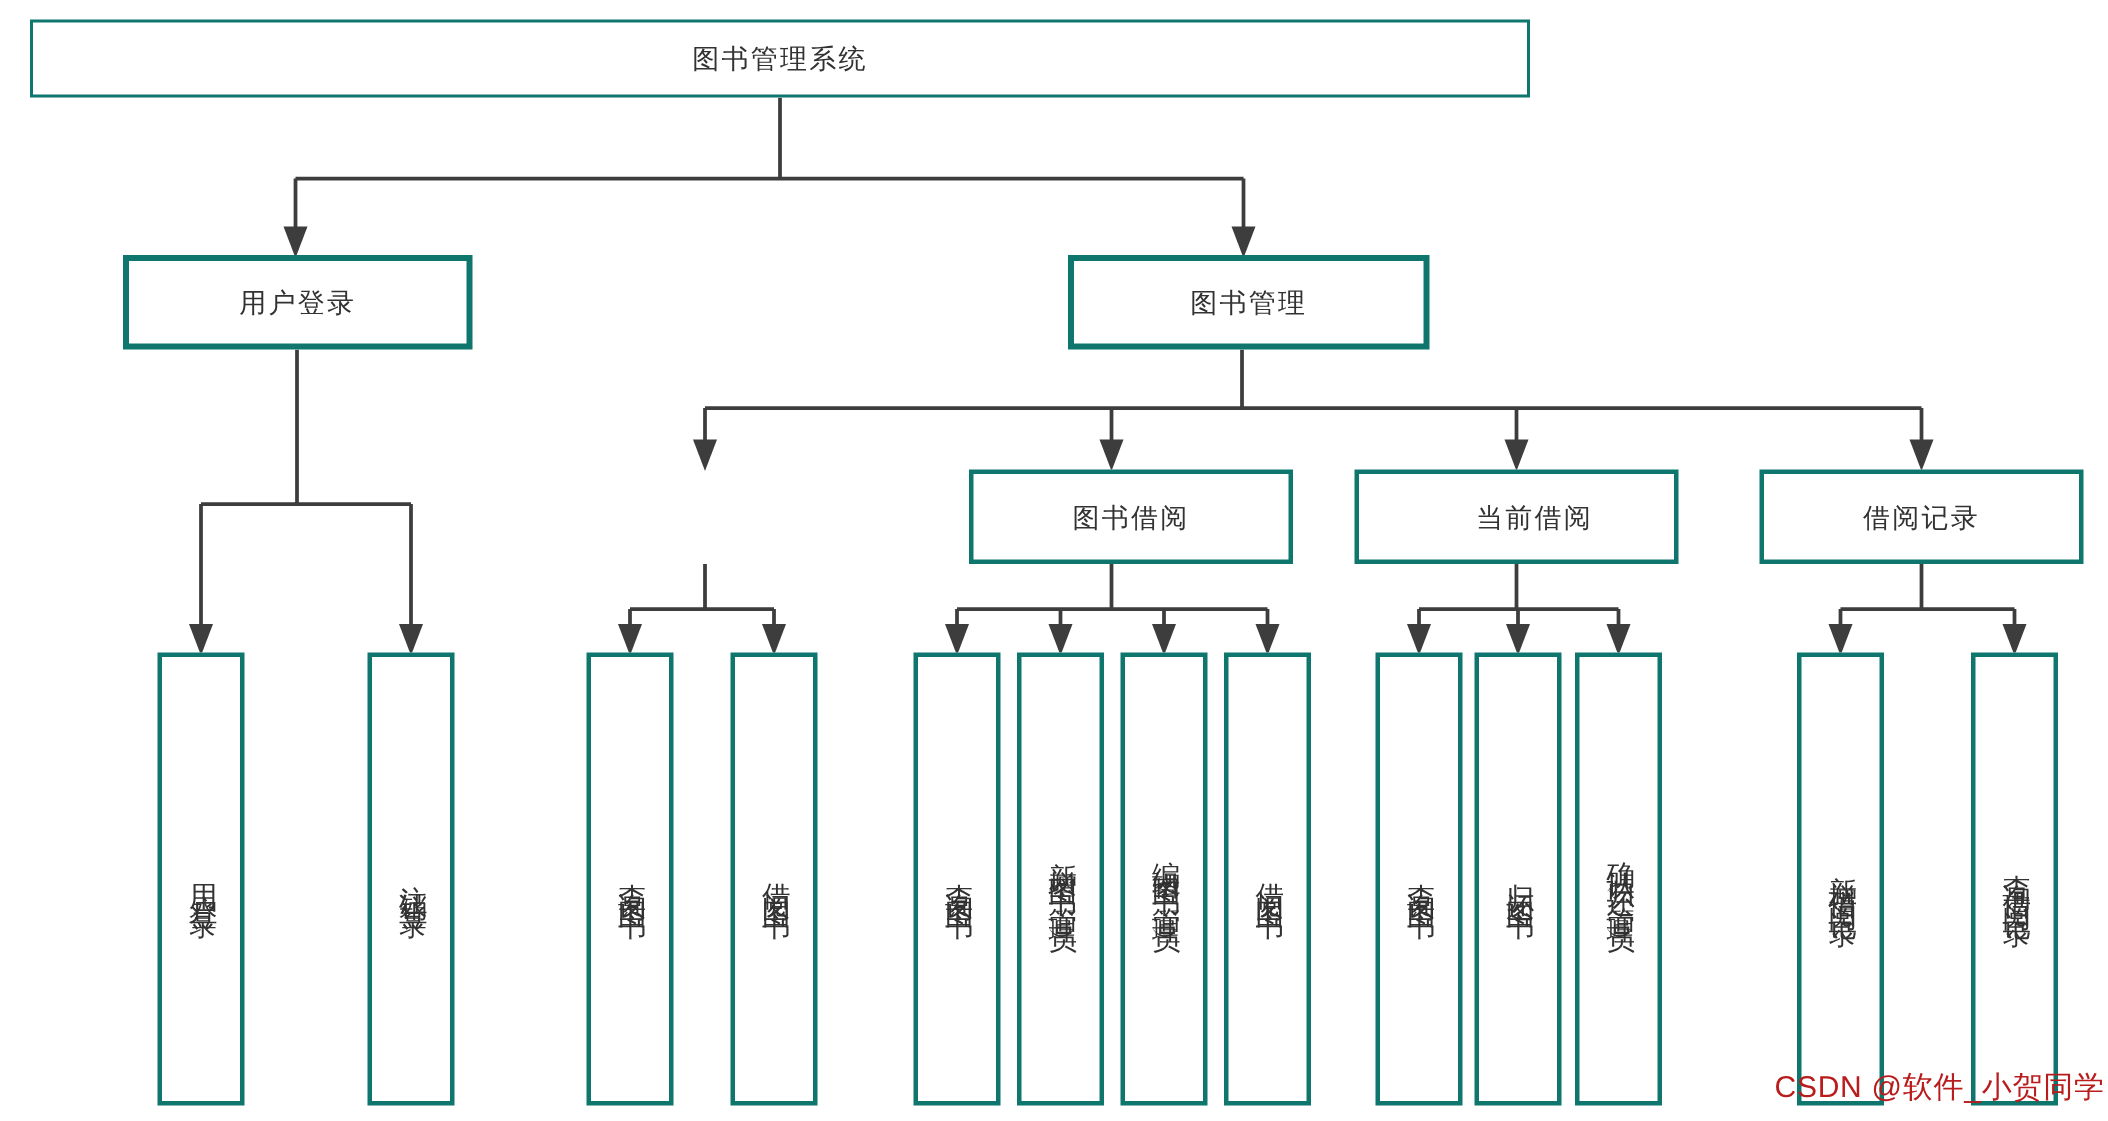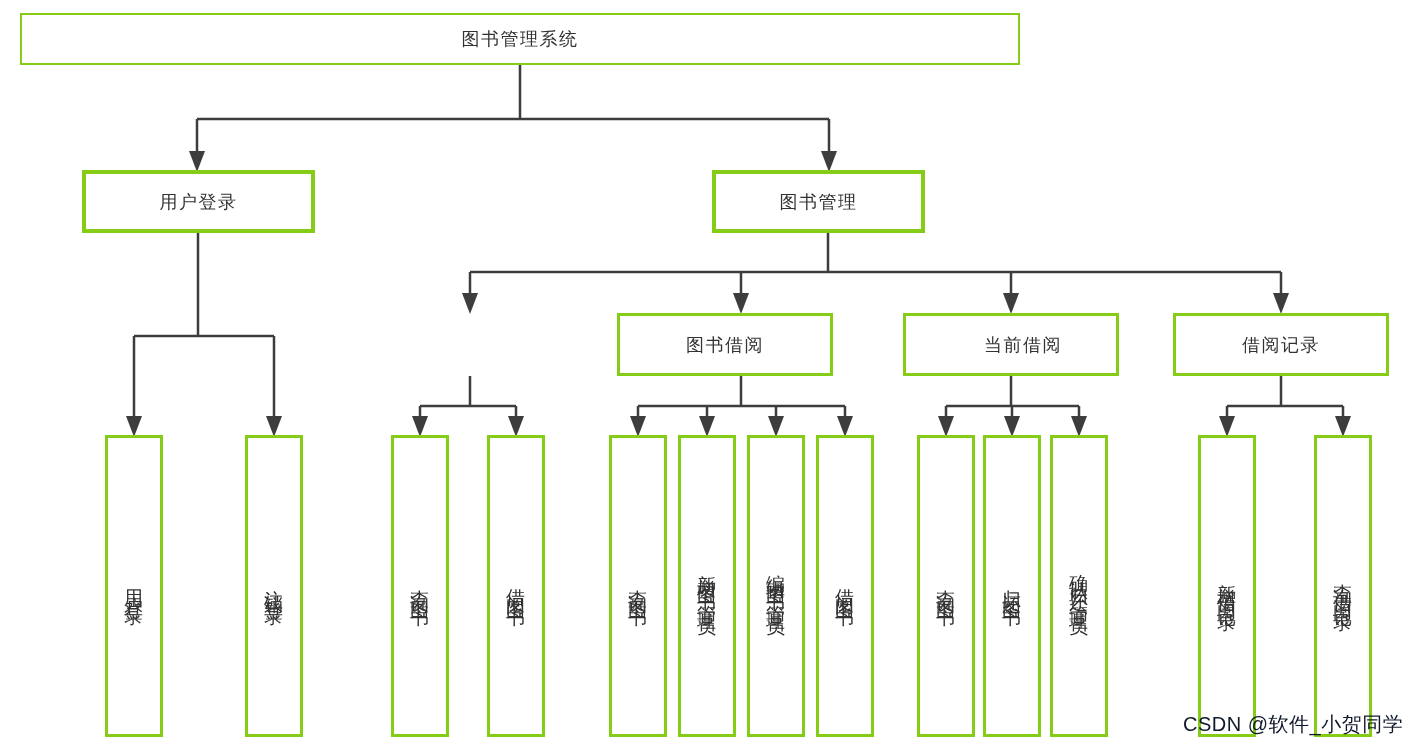--- a/index.html
+++ b/index.html
@@ -3,34 +3,35 @@
 <meta charset="utf-8">
 <style>
   html,body{margin:0;padding:0;background:#ffffff;}
   #canvas{
     position:relative;width:1405px;height:747px;background:#ffffff;
     font-family:"Liberation Sans","DejaVu Sans",sans-serif;overflow:hidden;
   }
   #connectors{position:absolute;left:0;top:0;}
   .box{
     position:absolute;box-sizing:border-box;background:#ffffff;
-    border:3px solid #84cc16;color:#323232;
+    border:3px solid #0f766e;color:#323232;
     display:flex;align-items:center;justify-content:center;
     text-align:center;
+    font-family:Liberation Mono, monospace;
   }
   .h{font-size:18px;letter-spacing:1.5px;}
   .root{border-width:2px;}
   .lvl2{border-width:4px;}
   .v{
     writing-mode:vertical-rl;text-orientation:mixed;
     font-size:19px;line-height:1;letter-spacing:0.32em;
   }
   .watermark{
     position:absolute;left:1183px;top:711px;
-    font-size:20px;color:#0f172a;white-space:nowrap;letter-spacing:0.5px;
+    font-size:20px;color:#b91c1c;white-space:nowrap;letter-spacing:0.5px;
   }
 </style>
 </head>
 <body>
 
 <div id="canvas">
 
   <svg id="connectors" width="1405" height="747" viewBox="0 0 1405 747" fill="none" stroke="#3d3d3d" stroke-width="2.5">
 
     <g>
@@ -77,23 +78,23 @@
     <g>
       <path d="M1281,376 L1281,406 M1227,406 L1343,406 M1227,406 L1227,418 M1343,406 L1343,418"></path>
       <polygon points="1219,416 1235,416 1227,437" fill="#3d3d3d" stroke="none"></polygon>
       <polygon points="1335,416 1351,416 1343,437" fill="#3d3d3d" stroke="none"></polygon>
     </g>
   </svg>
 
   <div class="box h root" style="left:20px;top:13px;width:1000px;height:52px;">图书管理系统</div>
 
   <div class="box h lvl2" style="left:82px;top:170px;width:233px;height:63px;">用户登录</div>
-  <div class="box h lvl2" style="left:712px;top:170px;width:213px;height:63px;">图书管理</div>
+  <div class="box h lvl2" style="left:712px;top:170px;width:241px;height:63px;">图书管理</div>
 
-  <div class="box h" style="left:617px;top:313px;width:216px;height:63px;">图书借阅</div>
+  <div class="box h" style="left:646px;top:313px;width:216px;height:63px;">图书借阅</div>
   <div class="box h" style="left:903px;top:313px;width:216px;height:63px;padding-left:24px;">当前借阅</div>
   <div class="box h" style="left:1173px;top:313px;width:216px;height:63px;">借阅记录</div>
 
   <div class="box v" style="left:105px;top:435px;width:58px;height:302px;">用户登录</div>
   <div class="box v" style="left:245px;top:435px;width:58px;height:302px;">注销登录</div>
 
   <div class="box v" style="left:391px;top:435px;width:58px;height:302px;">查询图书</div>
   <div class="box v" style="left:487px;top:435px;width:58px;height:302px;">借阅图书</div>
 
   <div class="box v" style="left:609px;top:435px;width:58px;height:302px;">查询图书</div>

